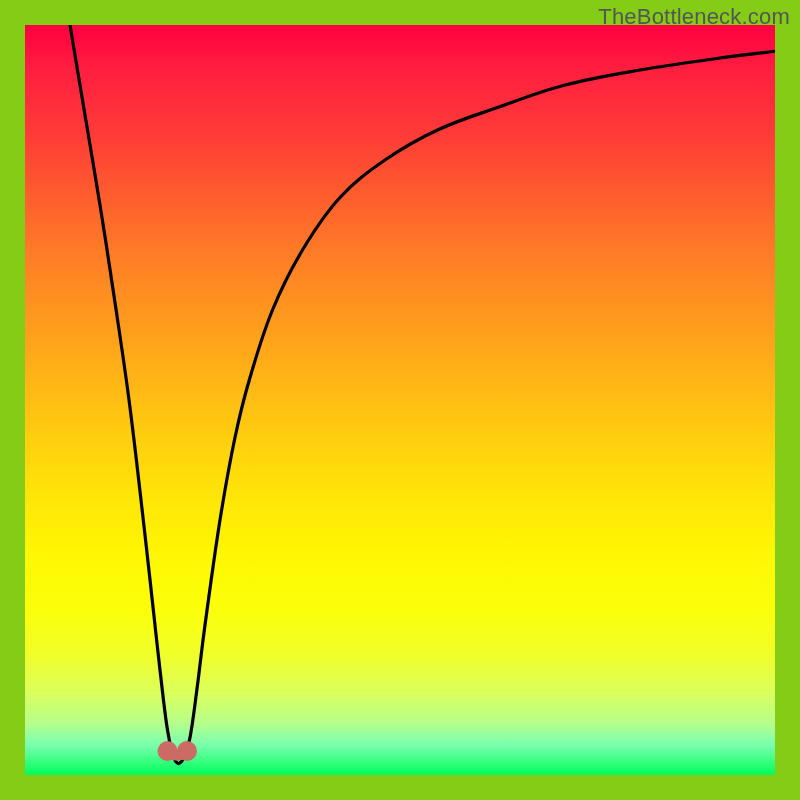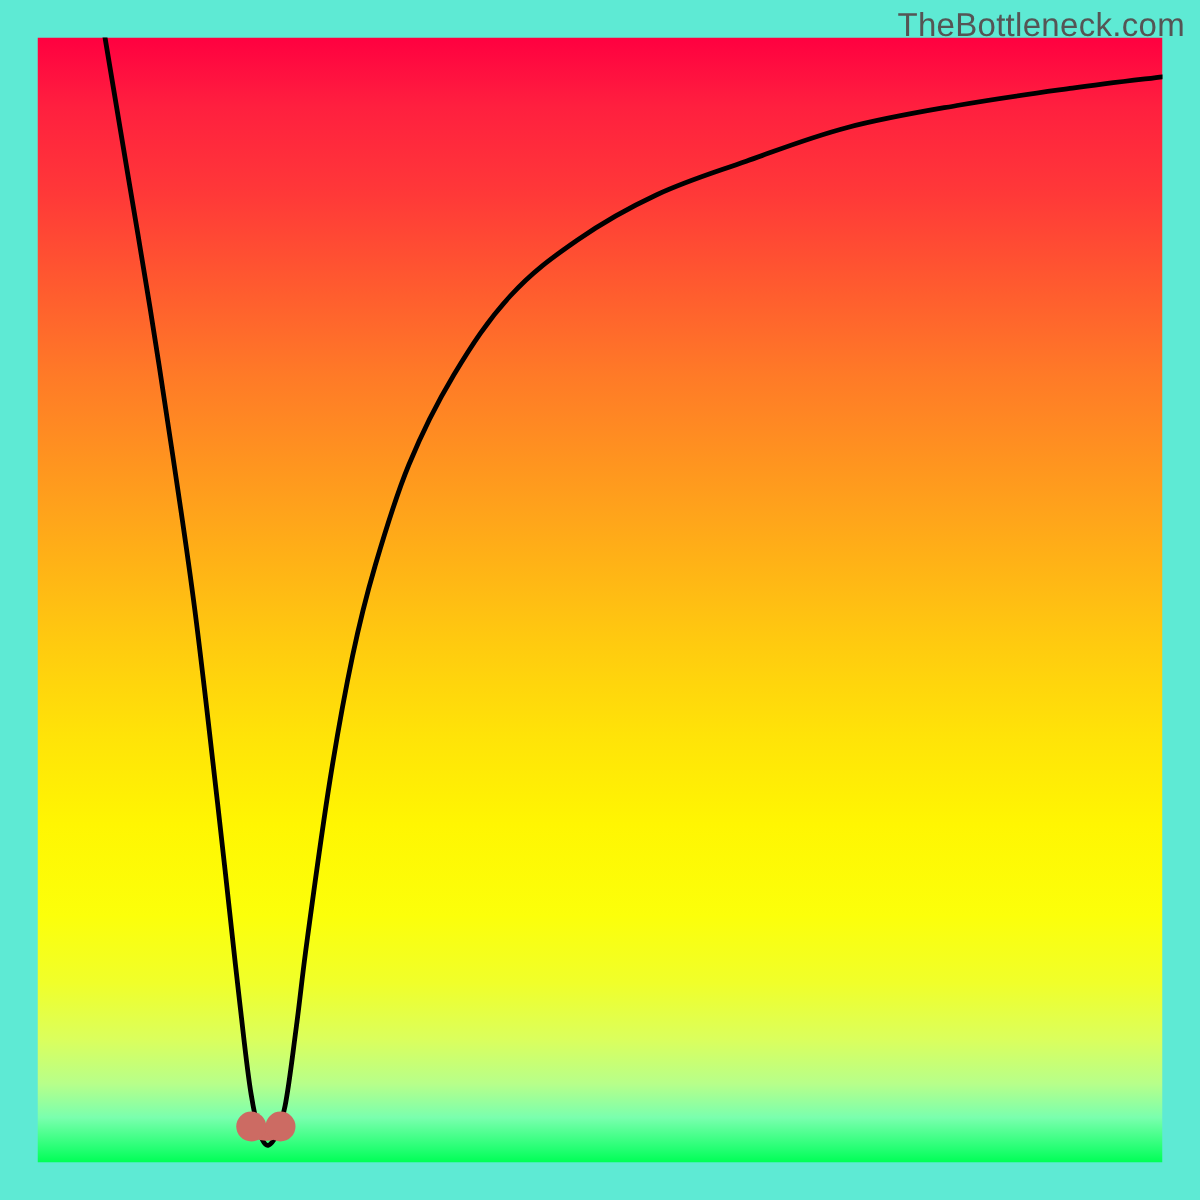--- a/index.html
+++ b/index.html
@@ -8,21 +8,21 @@
     width: 800px;
     height: 800px;
     overflow: hidden;
     background: #000;
     font-family: Arial, Helvetica, sans-serif;
   }
   .frame {
     position: absolute;
     top: 0; left: 0;
     width: 800px; height: 800px;
-    background: #5eead4;
+    background: #84cc16;
   }
   .plot-area {
     position: absolute;
     top: 25px;
     left: 25px;
     width: 750px;
     height: 750px;
     overflow: hidden;
   }
   .gradient-bg {

